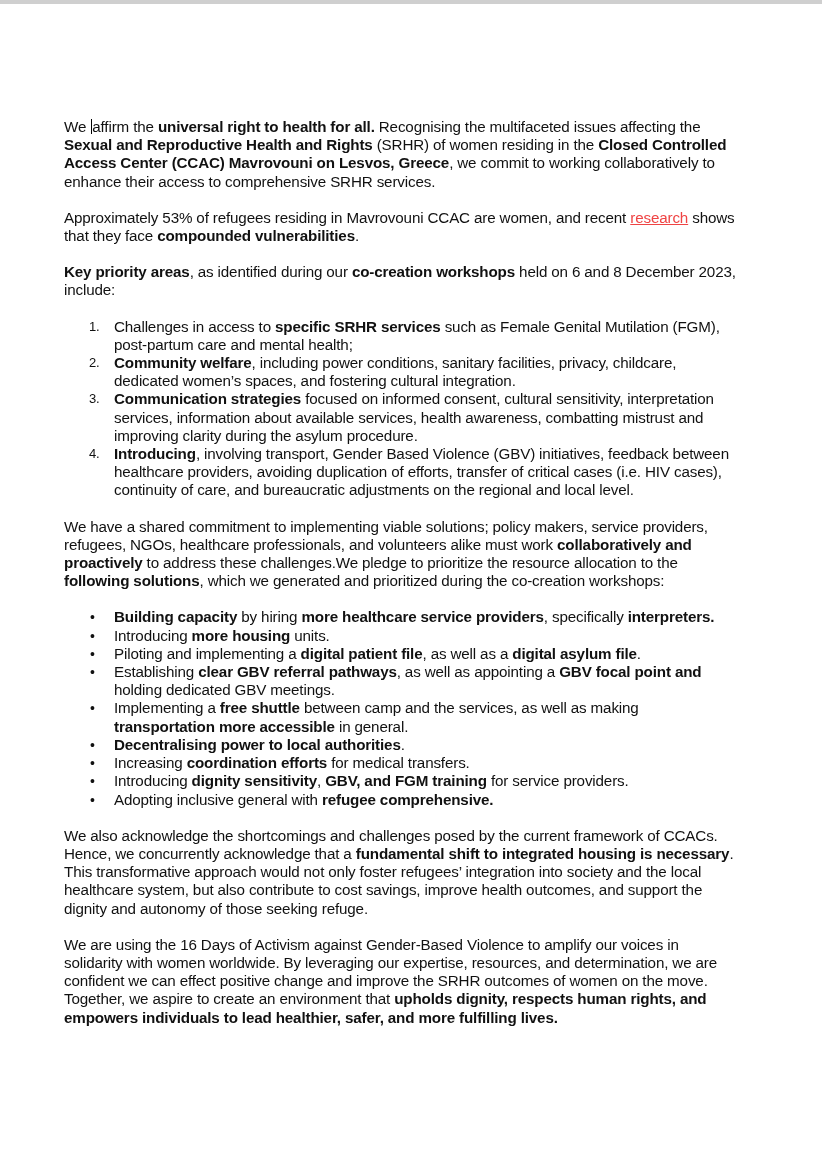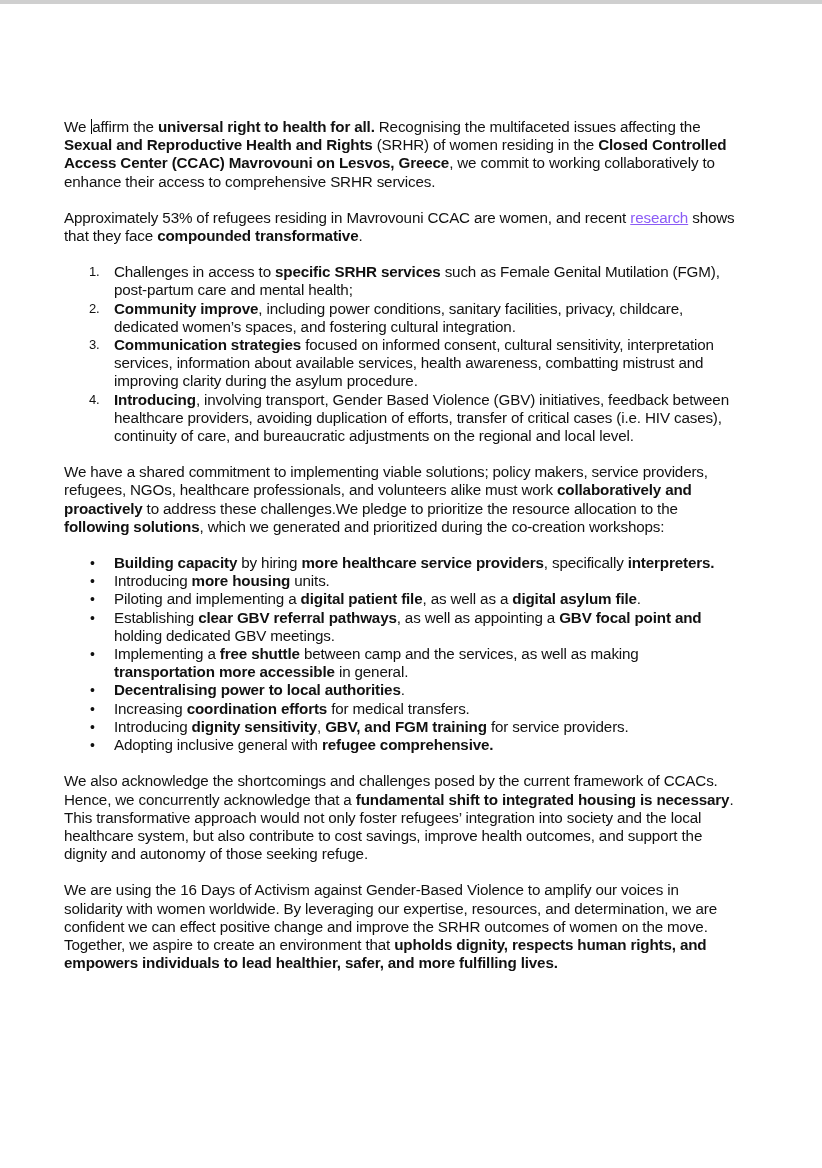--- a/index.html
+++ b/index.html
@@ -7,48 +7,51 @@
     width: 822px; height: 1168px; background: #ffffff; position: relative; overflow: hidden;
     font-family: "Liberation Sans", sans-serif; color: #111111;
   }
   .topbar { position: absolute; left: 0; top: 0; width: 822px; height: 4px; background: #cfcfcf; }
   .page {
     position: absolute; left: 64px; top: 118px; width: 672px;
     font-size: 15.2px; line-height: 18.2px; letter-spacing: -0.15px;
   }
   p { margin: 0 0 18px 0; }
   b { font-weight: bold; }
-  a.link { color: #8b5cf6; text-decoration: underline; }
+  a.link { color: #ef4444; text-decoration: underline; }
   .cursor { display: inline-block; width: 1px; height: 15px; background: #000; vertical-align: -2px; margin: 0 0 0 1px; }
   ol.priorities { margin: 0 0 18px 0; padding: 0 0 0 50px; list-style: none; }
   ol.priorities li { position: relative; margin: 0 0 0 0; }
   ol.priorities li .num { position: absolute; left: -25px; font-size: 13px; }
   ul.solutions { margin: 0 0 18px 0; padding: 0 0 0 50px; list-style: none; }
   ul.solutions li { position: relative; margin: 0; }
   ul.solutions li .bullet { position: absolute; left: -24px; top: 0; font-size: 14px; }
 </style>
 </head>
 <body>
 
 <div class="topbar"></div>
 
 <div class="page">
 
   <p>
     <span>We </span><span class="cursor"></span><span>affirm the </span><b>universal right to health for all.</b><span> Recognising the multifaceted issues affecting the </span><b>Sexual and Reproductive Health and Rights</b><span> (SRHR) of women residing in the </span><b>Closed Controlled Access Center (CCAC) Mavrovouni on Lesvos, Greece</b><span>, we commit to working collaboratively to enhance their access to comprehensive SRHR services.</span>
   </p>
 
   <p>
-    <span>Approximately 53% of refugees residing in Mavrovouni CCAC are women, and recent </span><a class="link">research</a><span> shows that they face </span><b>compounded transformative</b><span>.</span>
+    <span>Approximately 53% of refugees residing in Mavrovouni CCAC are women, and recent </span><a class="link">research</a><span> shows that they face </span><b>compounded vulnerabilities</b><span>.</span>
   </p>
 
+  <p>
+    <b>Key priority areas</b><span>, as identified during our </span><b>co-creation workshops</b><span> held on 6 and 8 December 2023, include:</span>
+  </p>
 
   <ol class="priorities">
     <li><span class="num">1.</span><span>Challenges in access to </span><b>specific SRHR services</b><span> such as Female Genital Mutilation (FGM), post-partum care and mental health;</span></li>
-    <li><span class="num">2.</span><span></span><b>Community improve</b><span>, including power conditions, sanitary facilities, privacy, childcare, dedicated women’s spaces, and fostering cultural integration.</span></li>
+    <li><span class="num">2.</span><span></span><b>Community welfare</b><span>, including power conditions, sanitary facilities, privacy, childcare, dedicated women’s spaces, and fostering cultural integration.</span></li>
     <li><span class="num">3.</span><span></span><b>Communication strategies</b><span> focused on informed consent, cultural sensitivity, interpretation services, information about available services, health awareness, combatting mistrust and improving clarity during the asylum procedure.</span></li>
     <li><span class="num">4.</span><span></span><b>Introducing</b><span>, involving transport, Gender Based Violence (GBV) initiatives, feedback between healthcare providers, avoiding duplication of efforts, transfer of critical cases (i.e. HIV cases), continuity of care, and bureaucratic adjustments on the regional and local level.</span></li>
   </ol>
 
   <p>
     <span>We have a shared commitment to implementing viable solutions; policy makers, service providers, refugees, NGOs, healthcare professionals, and volunteers alike must work </span><b>collaboratively and proactively</b><span> to address these challenges.We pledge to prioritize the resource allocation to the </span><b>following solutions</b><span>, which we generated and prioritized during the co-creation workshops:</span>
   </p>
 
   <ul class="solutions">
     <li><span class="bullet">•</span><span></span><b>Building capacity</b><span> by hiring </span><b>more healthcare service providers</b><span>, specifically </span><b>interpreters.</b><span></span></li>

